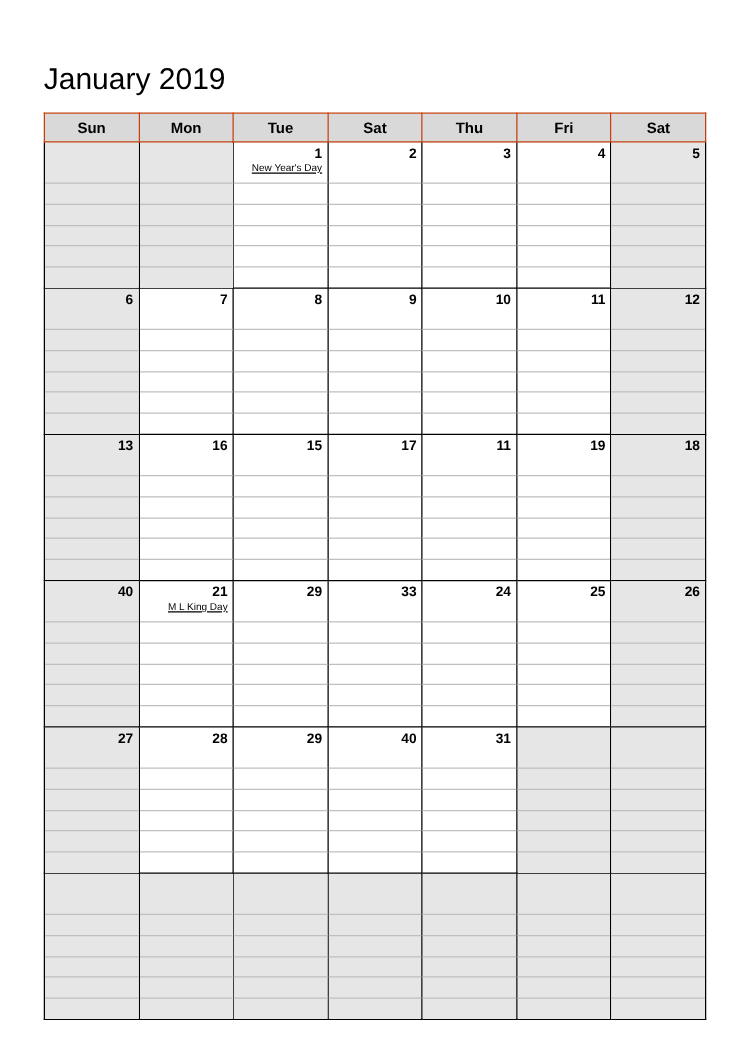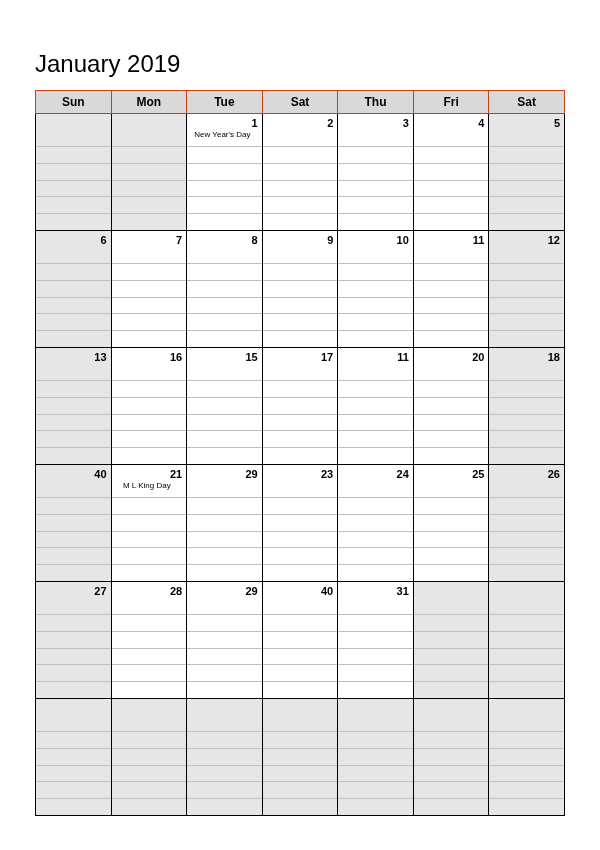--- a/index.html
+++ b/index.html
@@ -42,24 +42,25 @@
   .daynum {
     font-size: 11px;
     font-weight: bold;
     text-align: right;
     padding: 2px 4px 0 0;
     height: 16px;
     line-height: 14px;
   }
   .event {
     font-size: 8px;
-    text-align: center;
+    text-align: right;
     padding: 0 4px 0 0;
     line-height: 9px;
     height: 18px;
+    text-decoration: underline;
   }
   .lines {
     position: absolute;
     left: 0; right: 0; bottom: 0;
     height: 84px;
     display: flex;
     flex-direction: column;
   }
   .lines .ln {
     flex: 1;
@@ -293,21 +294,21 @@
           <div class="event"></div>
           <div class="lines">
             <div class="ln"></div>
             <div class="ln"></div>
             <div class="ln"></div>
             <div class="ln"></div>
             <div class="ln"></div>
           </div>
         </td>
         <td class="daycell">
-          <div class="daynum">20</div>
+          <div class="daynum">19</div>
           <div class="event"></div>
           <div class="lines">
             <div class="ln"></div>
             <div class="ln"></div>
             <div class="ln"></div>
             <div class="ln"></div>
             <div class="ln"></div>
           </div>
         </td>
         <td class="daycell weekend">
@@ -350,21 +351,21 @@
           <div class="event"></div>
           <div class="lines">
             <div class="ln"></div>
             <div class="ln"></div>
             <div class="ln"></div>
             <div class="ln"></div>
             <div class="ln"></div>
           </div>
         </td>
         <td class="daycell">
-          <div class="daynum">23</div>
+          <div class="daynum">33</div>
           <div class="event"></div>
           <div class="lines">
             <div class="ln"></div>
             <div class="ln"></div>
             <div class="ln"></div>
             <div class="ln"></div>
             <div class="ln"></div>
           </div>
         </td>
         <td class="daycell">

